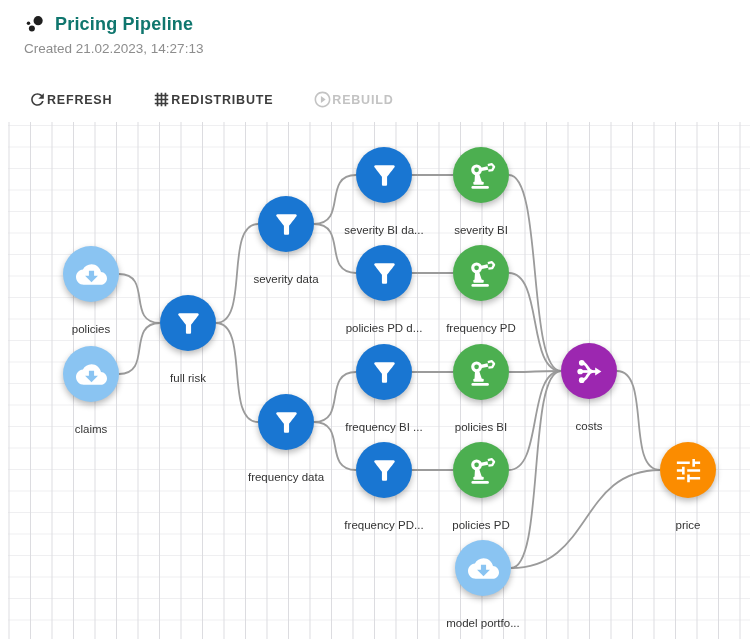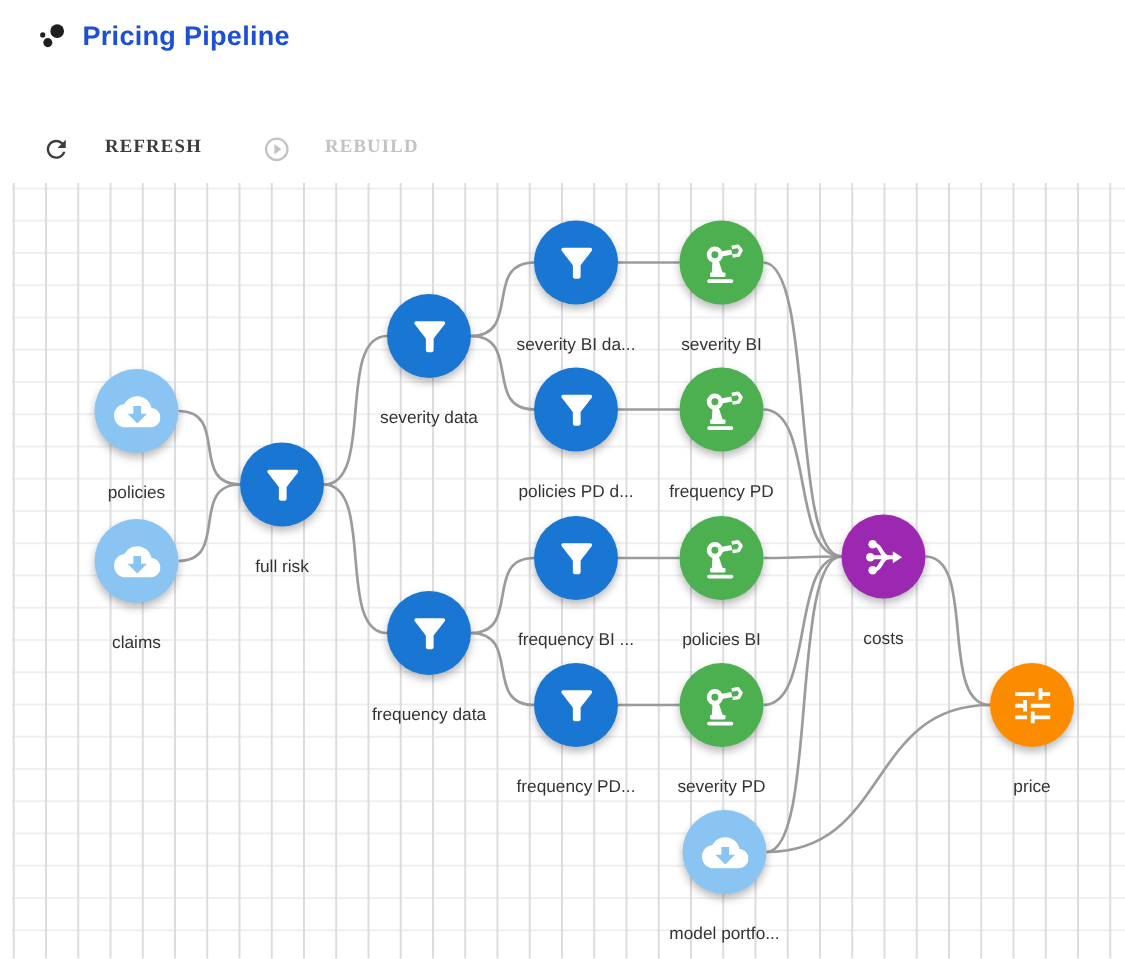--- a/index.html
+++ b/index.html
@@ -6,26 +6,26 @@
   body{
     width:750px;height:639px;position:relative;overflow:hidden;
     background:#ffffff;
     font-family:"Liberation Sans", sans-serif;
     -webkit-font-smoothing:antialiased;
   }
   
   .header{position:absolute;left:24px;top:13px;}
   .title-row{display:flex;align-items:center;gap:9px;}
   .title-row svg{width:22px;height:22px;flex:0 0 auto;}
-  .page-title{font-size:18px;font-weight:bold;color:#1d4ed8;letter-spacing:.2px;}
+  .page-title{font-size:18px;font-weight:bold;color:#0f766e;letter-spacing:.2px;}
   .subtitle{margin-top:6px;font-size:13.5px;color:#8d8d8d;}
   
   .toolbar{position:absolute;left:26px;top:86px;display:flex;align-items:center;gap:36px;}
-  .tb{display:flex;align-items:flex-start;gap:23px;background:none;border:none;padding:4px 2px;
-      cursor:pointer;font-family:Liberation Serif, serif;}
+  .tb{display:flex;align-items:center;gap:0;background:none;border:none;padding:4px 2px;
+      cursor:pointer;font-family:Liberation Sans, sans-serif;}
   .tb svg{width:19px;height:19px;}
   .tb .tb-label{font-size:12.5px;font-weight:bold;letter-spacing:.8px;color:#3c3c3c;white-space:nowrap;}
   .tb.disabled{cursor:default;}
   .tb.disabled .tb-label{color:#c3c3c3;}
   
   #grid{
     position:absolute;left:8px;top:122px;right:0;bottom:0;
     background-image:
       linear-gradient(to right,#dcdce0 1px,transparent 1px),
       linear-gradient(to bottom,#efeff1 1px,transparent 1px);
@@ -51,30 +51,39 @@
 
 <div class="header">
   <div class="title-row">
     <svg viewBox="0 0 24 24" aria-hidden="true">
       <circle cx="15.4" cy="8.4" r="5" fill="#1f1f1f"></circle>
       <circle cx="8.6" cy="16.8" r="3.3" fill="#1f1f1f"></circle>
       <circle cx="4.9" cy="11.2" r="1.9" fill="#1f1f1f"></circle>
     </svg>
     <span class="page-title">Pricing Pipeline</span>
   </div>
+  <div class="subtitle">Created 21.02.2023, 14:27:13</div>
 </div>
 
 <div class="toolbar" id="toolbar">
     <button class="tb">
       <span style="display: flex;">
         <svg viewBox="0 0 24 24">
           <path fill="#3c3c3c" d="M17.65 6.35C16.2 4.9 14.21 4 12 4c-4.42 0-7.99 3.58-7.99 8s3.57 8 7.99 8c3.73 0 6.84-2.55 7.73-6h-2.08c-.82 2.33-3.04 4-5.65 4-3.31 0-6-2.69-6-6s2.69-6 6-6c1.66 0 3.14.69 4.22 1.78L13 11h7V4l-2.35 2.35z"></path>
         </svg>
       </span>
       <span class="tb-label">REFRESH</span>
+    </button>
+    <button class="tb">
+      <span style="display: flex;">
+        <svg viewBox="0 0 24 24" stroke="#3c3c3c" stroke-width="2.1" fill="none">
+          <path d="M7 3.5v17M12 3.5v17M17 3.5v17M3.5 7h17M3.5 12h17M3.5 17h17"></path>
+        </svg>
+      </span>
+      <span class="tb-label">REDISTRIBUTE</span>
     </button>
     <button class="tb disabled">
       <span style="display: flex;">
         <svg viewBox="0 0 24 24">
           <path fill="#c3c3c3" d="M12 2C6.48 2 2 6.48 2 12s4.48 10 10 10 10-4.48 10-10S17.52 2 12 2zm0 18c-4.41 0-8-3.59-8-8s3.59-8 8-8 8 3.59 8 8-3.59 8-8 8zM10 16.5l6-4.5-6-4.5v9z"></path>
         </svg>
       </span>
       <span class="tb-label">REBUILD</span>
     </button>
   </div>
@@ -243,21 +252,21 @@
           <svg viewBox="0 0 24 24">
       <circle cx="8.2" cy="7.6" r="3" fill="none" stroke="#ffffff" stroke-width="2.4"></circle>
       <path fill="#ffffff" d="M10.6 6.1 L16.6 4.9 L17.2 7.5 L11.2 8.7 Z"></path>
       <path d="M16.9 3.9 l3.1 -.7 1.7 2.1 -1.3 2.5 -3.1 .5" fill="none" stroke="#ffffff" stroke-width="1.8" stroke-linejoin="round"></path>
       <path fill="#ffffff" d="M7 10.2 L10 10.2 L12.3 17 L6.6 17 Z"></path>
       <rect x="5.7" y="16.8" width="8" height="2.3" rx=".6" fill="#ffffff"></rect>
       <rect x="4.2" y="20.2" width="13.5" height="2" rx="1" fill="#ffffff"></rect>
     </svg>
         </span>
       </div>
-      <div class="node-label">severity PD</div>
+      <div class="node-label">policies PD</div>
     </div>
     <div class="node" style="left: 589px; top: 371px;">
       <div class="circle" style="background: rgb(156, 39, 176);">
         <span style="display: flex;">
           <svg viewBox="0 0 24 24">
       <circle cx="6" cy="5.3" r="2.2" fill="#ffffff"></circle>
       <circle cx="4.8" cy="12" r="2.2" fill="#ffffff"></circle>
       <circle cx="6" cy="18.7" r="2.2" fill="#ffffff"></circle>
       <path d="M6 5.3 C11 5.3 9.8 12 14.5 12" fill="none" stroke="#ffffff" stroke-width="2.1"></path>
       <path d="M6 18.7 C11 18.7 9.8 12 14.5 12" fill="none" stroke="#ffffff" stroke-width="2.1"></path>

